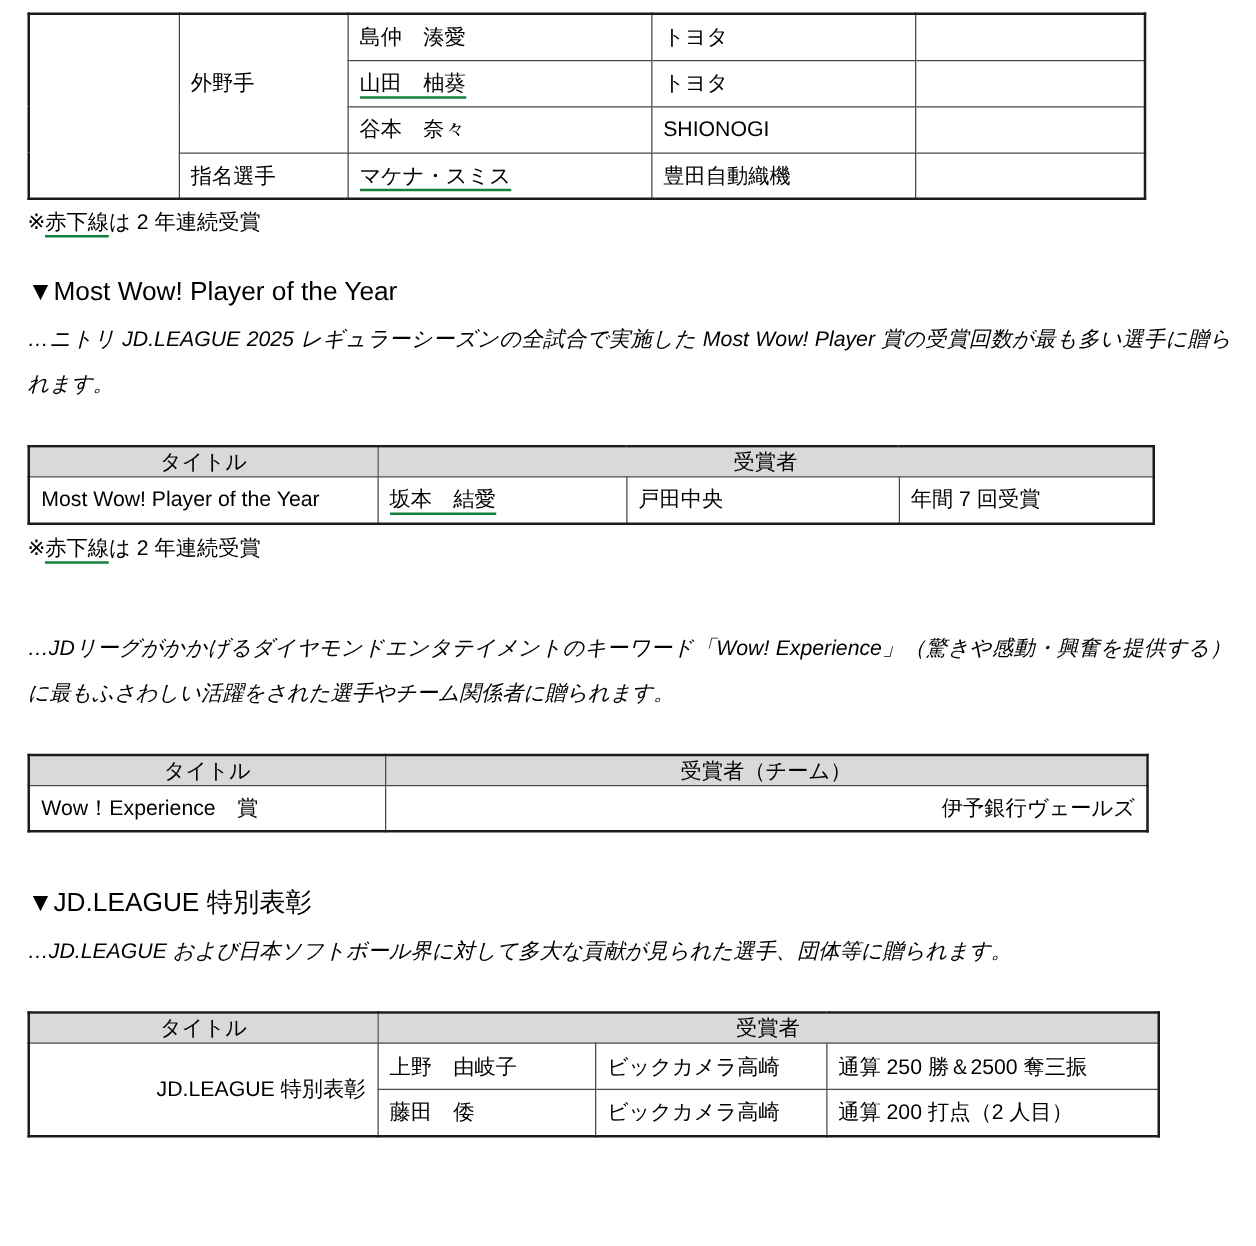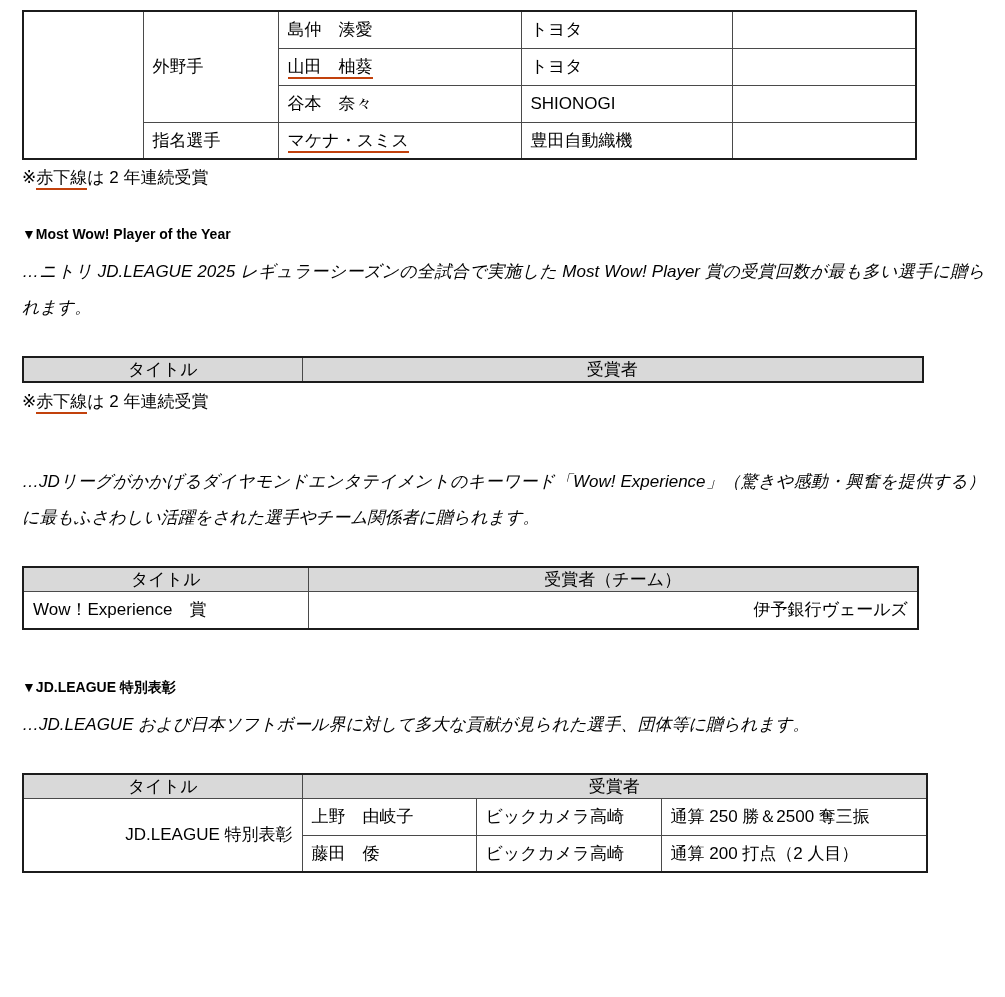--- a/index.html
+++ b/index.html
@@ -35,29 +35,29 @@
   }
   th.hdr, td.hdr {
     background: #d9d9d9;
     text-align: center;
     height: 20px;
   }
   .center { text-align: right; }
 
   
   .ru {
-    border-bottom: 2px solid #c2410c;
+    border-bottom: 2px solid #15803d;
     padding-bottom: 1px;
   }
 
   
   .tbl-top   { margin: 0 0 4px 0; }
   .note      { line-height: 28px; margin: 0 0 28px 0; }
   .note-tight{ line-height: 28px; margin: 5px 0 48px 0; }
-  .sec-head  { line-height: 28px; margin: 0 0 6px 0; font-weight: bold; font-size: 14px; }
+  .sec-head  { line-height: 28px; margin: 0 0 6px 0; font-weight: normal; font-size: 21px; }
   .desc {
     width: 963px;
     line-height: 36px;
     text-align: justify;
     margin: 0 0 30px 0;
     font-style: italic;
   }
   .tbl2 { margin: 0; }
   .tbl3 { margin: 0 0 43px 0; }
   .tbl4 { margin: 0; }
@@ -112,20 +112,26 @@
       <col style="width:279px">
         <col style="width:199px">
       <col style="width:218px">
         <col style="width:204px">
     </colgroup>
     <tbody>
         <tr>
       <th class="hdr">タイトル</th>
       <th class="hdr" colspan="3">受賞者</th>
     </tr>
+    <tr>
+      <td>Most Wow! Player of the Year</td>
+      <td><span class="ru">坂本　結愛</span></td>
+      <td>戸田中央</td>
+      <td>年間 7 回受賞</td>
+    </tr>
   </tbody>
     </table>
 
   <div class="note-tight"><span>※</span><span class="ru">赤下線</span><span>は 2 年連続受賞</span></div>
 
   <div class="desc">…JDリーグがかかげるダイヤモンドエンタテイメントのキーワード「Wow! Experience」（驚きや感動・興奮を提供する）に最もふさわしい活躍をされた選手やチーム関係者に贈られます。</div>
 
   <table class="tbl3">
     <colgroup>
       <col style="width:285px">

